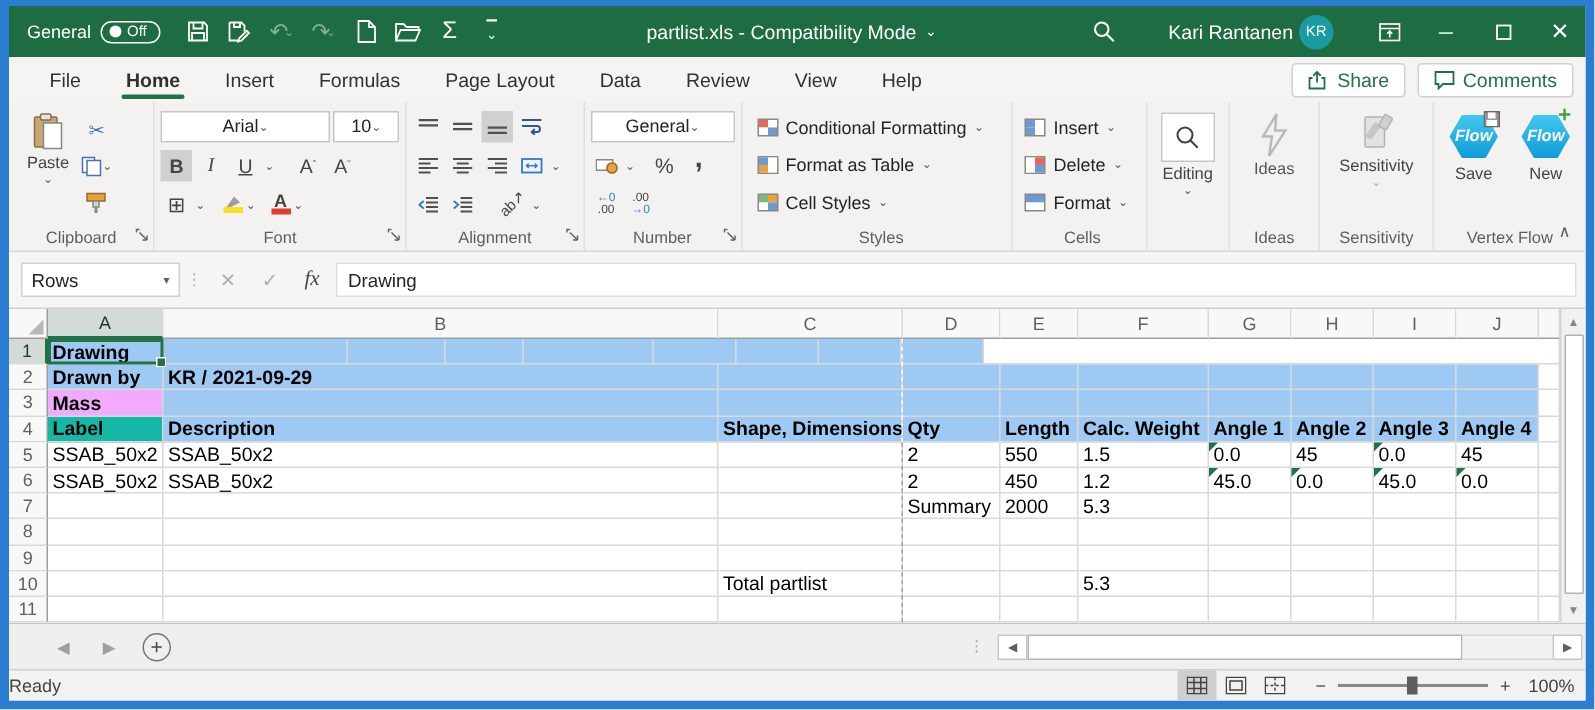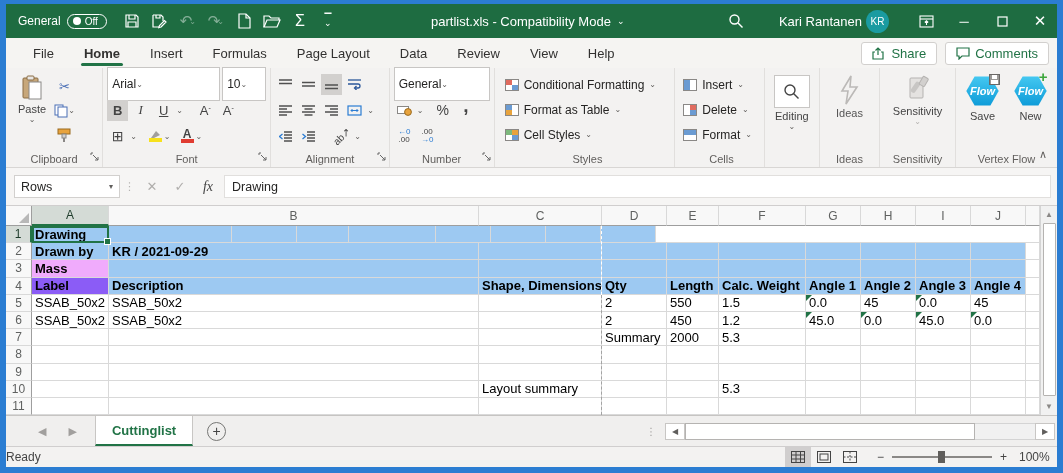--- a/index.html
+++ b/index.html
@@ -40,21 +40,21 @@
   .ribbon { height:100px; background:#f3f2f1; border-bottom:1px solid #d8d6d4; display:flex; flex:0 0 auto; position:relative; }
   .rgroup { display:flex; flex-direction:column; border-right:1px solid #e1dfdd; padding:4px 4px 0 4px; position:relative; }
   .rgbody { flex:1; display:flex; }
   .rglabel { height:17px; display:flex; align-items:center; justify-content:center; font-size:11px; color:#605e5c; }
   .launcher { position:absolute; right:3px; bottom:3px; }
   .gray { color:#a19f9d; }
   .vstack { display:flex; flex-direction:column; justify-content:flex-start; }
   .r-row { display:flex; align-items:center; height:24px; gap:2px; }
   .sbtn { display:flex; align-items:center; justify-content:center; min-width:21px; height:21px; font-size:13px; color:#444; }
   .chev { font-size:8px; color:#605e5c; }
-  .sel { background:#fff; border:1px solid #c8c6c4; height:34px; display:flex; align-items:center; font-size:12px; padding:0 4px; justify-content:flex-start; color:#252423; }
+  .sel { background:#fff; border:1px solid #c8c6c4; height:21px; display:flex; align-items:center; font-size:12px; padding:0 4px; justify-content:center; color:#252423; }
 
   .pastebtn { width:44px; display:flex; flex-direction:column; align-items:center; justify-content:flex-start; padding-top:3px; }
   .pastebtn .lbl { font-size:11px; color:#444; margin-top:2px; }
   .clip-col { display:flex; flex-direction:column; justify-content:flex-start; gap:3px; padding-top:4px; }
 
   .bold-b { font-weight:700; background:#d2d0ce; }
   .ulbar { display:inline-block; width:13px; height:4px; margin-top:-1px; }
   .fonticon { display:flex; flex-direction:column; align-items:center; line-height:11px; font-size:12px; font-weight:700; color:#444; }
 
   .hex { width:33px; height:30px; background:linear-gradient(180deg,#45c8f1,#0d9bd8); clip-path:polygon(26% 2%,74% 2%,99% 50%,74% 98%,26% 98%,1% 50%); display:flex; align-items:center; justify-content:center; color:#fff; font-style:italic; font-weight:700; font-size:11px; }
@@ -648,21 +648,21 @@
             <div class="cell fill" style="width: 52px; flex: 0 0 52px; background: rgb(157, 201, 242);"></div>
             <div class="cell fill" style="width: 87px; flex: 0 0 87px; background: rgb(157, 201, 242);"></div>
             <div class="cell fill" style="width: 55px; flex: 0 0 55px; background: rgb(157, 201, 242);"></div>
             <div class="cell fill" style="width: 55px; flex: 0 0 55px; background: rgb(157, 201, 242);"></div>
             <div class="cell fill" style="width: 55px; flex: 0 0 55px; background: rgb(157, 201, 242);"></div>
             <div class="cell fill" style="width: 55px; flex: 0 0 55px; background: rgb(157, 201, 242);"></div>
             <div class="cell" style="flex: 1 1 0%;"></div>
           </div>
           <div class="g-row" style="height: 17.2px;">
             <div class="rh" style="width: 26px; flex: 0 0 26px;">4</div>
-            <div class="cell fill b" style="width: 77px; flex: 0 0 77px; background: #8b5cf6;">Label</div>
+            <div class="cell fill b" style="width: 77px; flex: 0 0 77px; background: #14b8a6;">Label</div>
             <div class="cell fill b" style="width: 370px; flex: 0 0 370px; background: rgb(157, 201, 242);">Description</div>
             <div class="cell fill b" style="width: 123px; flex: 0 0 123px; background: rgb(157, 201, 242);">Shape, Dimensions</div>
             <div class="cell fill b" style="width: 65px; flex: 0 0 65px; background: rgb(157, 201, 242);">Qty</div>
             <div class="cell fill b" style="width: 52px; flex: 0 0 52px; background: rgb(157, 201, 242);">Length</div>
             <div class="cell fill b" style="width: 87px; flex: 0 0 87px; background: rgb(157, 201, 242);">Calc. Weight</div>
             <div class="cell fill b" style="width: 55px; flex: 0 0 55px; background: rgb(157, 201, 242);">Angle 1</div>
             <div class="cell fill b" style="width: 55px; flex: 0 0 55px; background: rgb(157, 201, 242);">Angle 2</div>
             <div class="cell fill b" style="width: 55px; flex: 0 0 55px; background: rgb(157, 201, 242);">Angle 3</div>
             <div class="cell fill b" style="width: 55px; flex: 0 0 55px; background: rgb(157, 201, 242);">Angle 4</div>
             <div class="cell" style="flex: 1 1 0%;"></div>
@@ -734,21 +734,21 @@
             <div class="cell" style="width: 55px; flex: 0 0 55px;"></div>
             <div class="cell" style="width: 55px; flex: 0 0 55px;"></div>
             <div class="cell" style="width: 55px; flex: 0 0 55px;"></div>
             <div class="cell" style="width: 55px; flex: 0 0 55px;"></div>
             <div class="cell" style="flex: 1 1 0%;"></div>
           </div>
           <div class="g-row" style="height: 17.2px;">
             <div class="rh" style="width: 26px; flex: 0 0 26px;">10</div>
             <div class="cell" style="width: 77px; flex: 0 0 77px;"></div>
             <div class="cell" style="width: 370px; flex: 0 0 370px;"></div>
-            <div class="cell" style="width: 123px; flex: 0 0 123px;">Layout summary</div>
+            <div class="cell" style="width: 123px; flex: 0 0 123px;">Total partlist</div>
             <div class="cell" style="width: 65px; flex: 0 0 65px;"></div>
             <div class="cell" style="width: 52px; flex: 0 0 52px;"></div>
             <div class="cell" style="width: 87px; flex: 0 0 87px;">5.3</div>
             <div class="cell" style="width: 55px; flex: 0 0 55px;"></div>
             <div class="cell" style="width: 55px; flex: 0 0 55px;"></div>
             <div class="cell" style="width: 55px; flex: 0 0 55px;"></div>
             <div class="cell" style="width: 55px; flex: 0 0 55px;"></div>
             <div class="cell" style="flex: 1 1 0%;"></div>
           </div>
           <div class="g-row" style="height: 17.2px;">
@@ -771,23 +771,20 @@
       <div class="vthumb"></div>
       <div class="varrow" style="margin-top:-20px">▼</div>
     </div>
   </div>
 
   <div class="tabbar">
     <div class="tnav">
       <span>◀</span>
       <span>▶</span>
     </div>
-    <div class="sheettab">
-          <span>Cuttinglist</span>
-        </div>
     <div class="addsheet">+</div>
     <div class="tspacer"></div>
     <div class="hscroll">
       <span class="hdots">⋮</span>
       <div class="harrow">◀</div>
       <div class="hthumb"></div>
       <div class="htrack"></div>
       <div class="harrow">▶</div>
     </div>
   </div>

